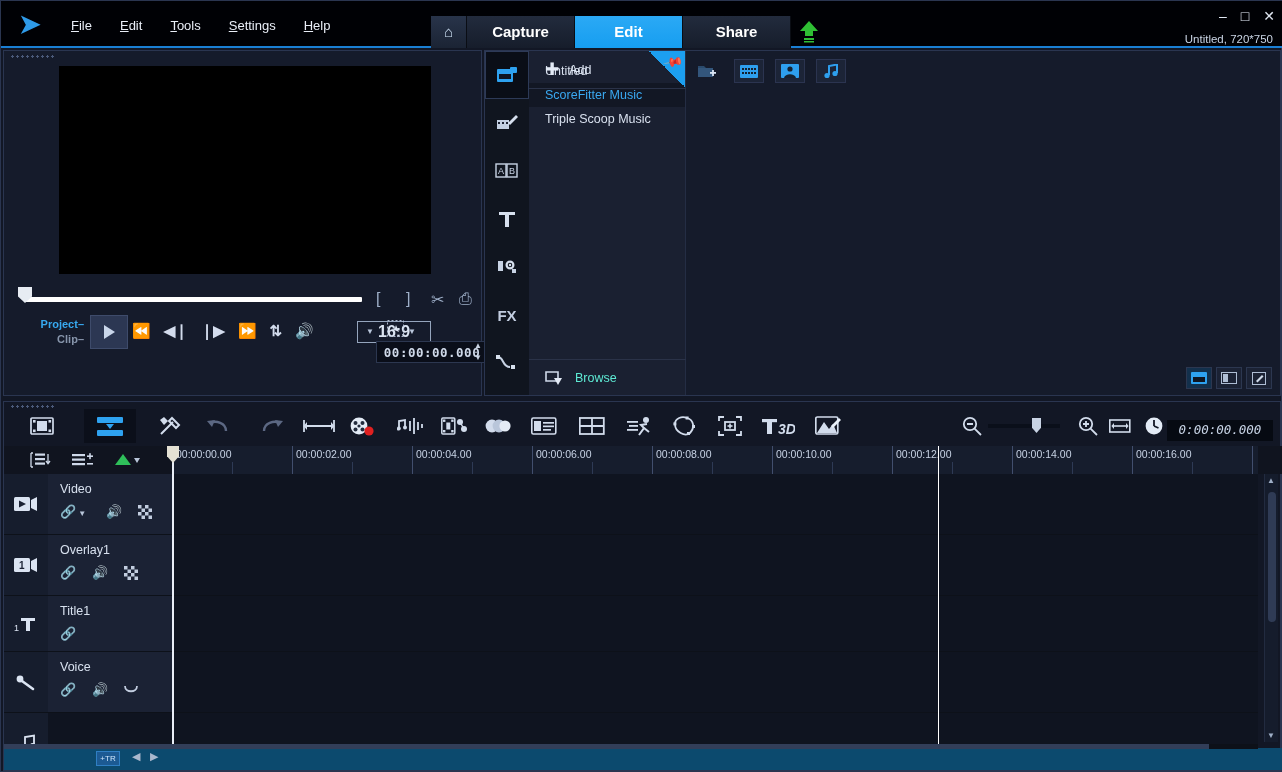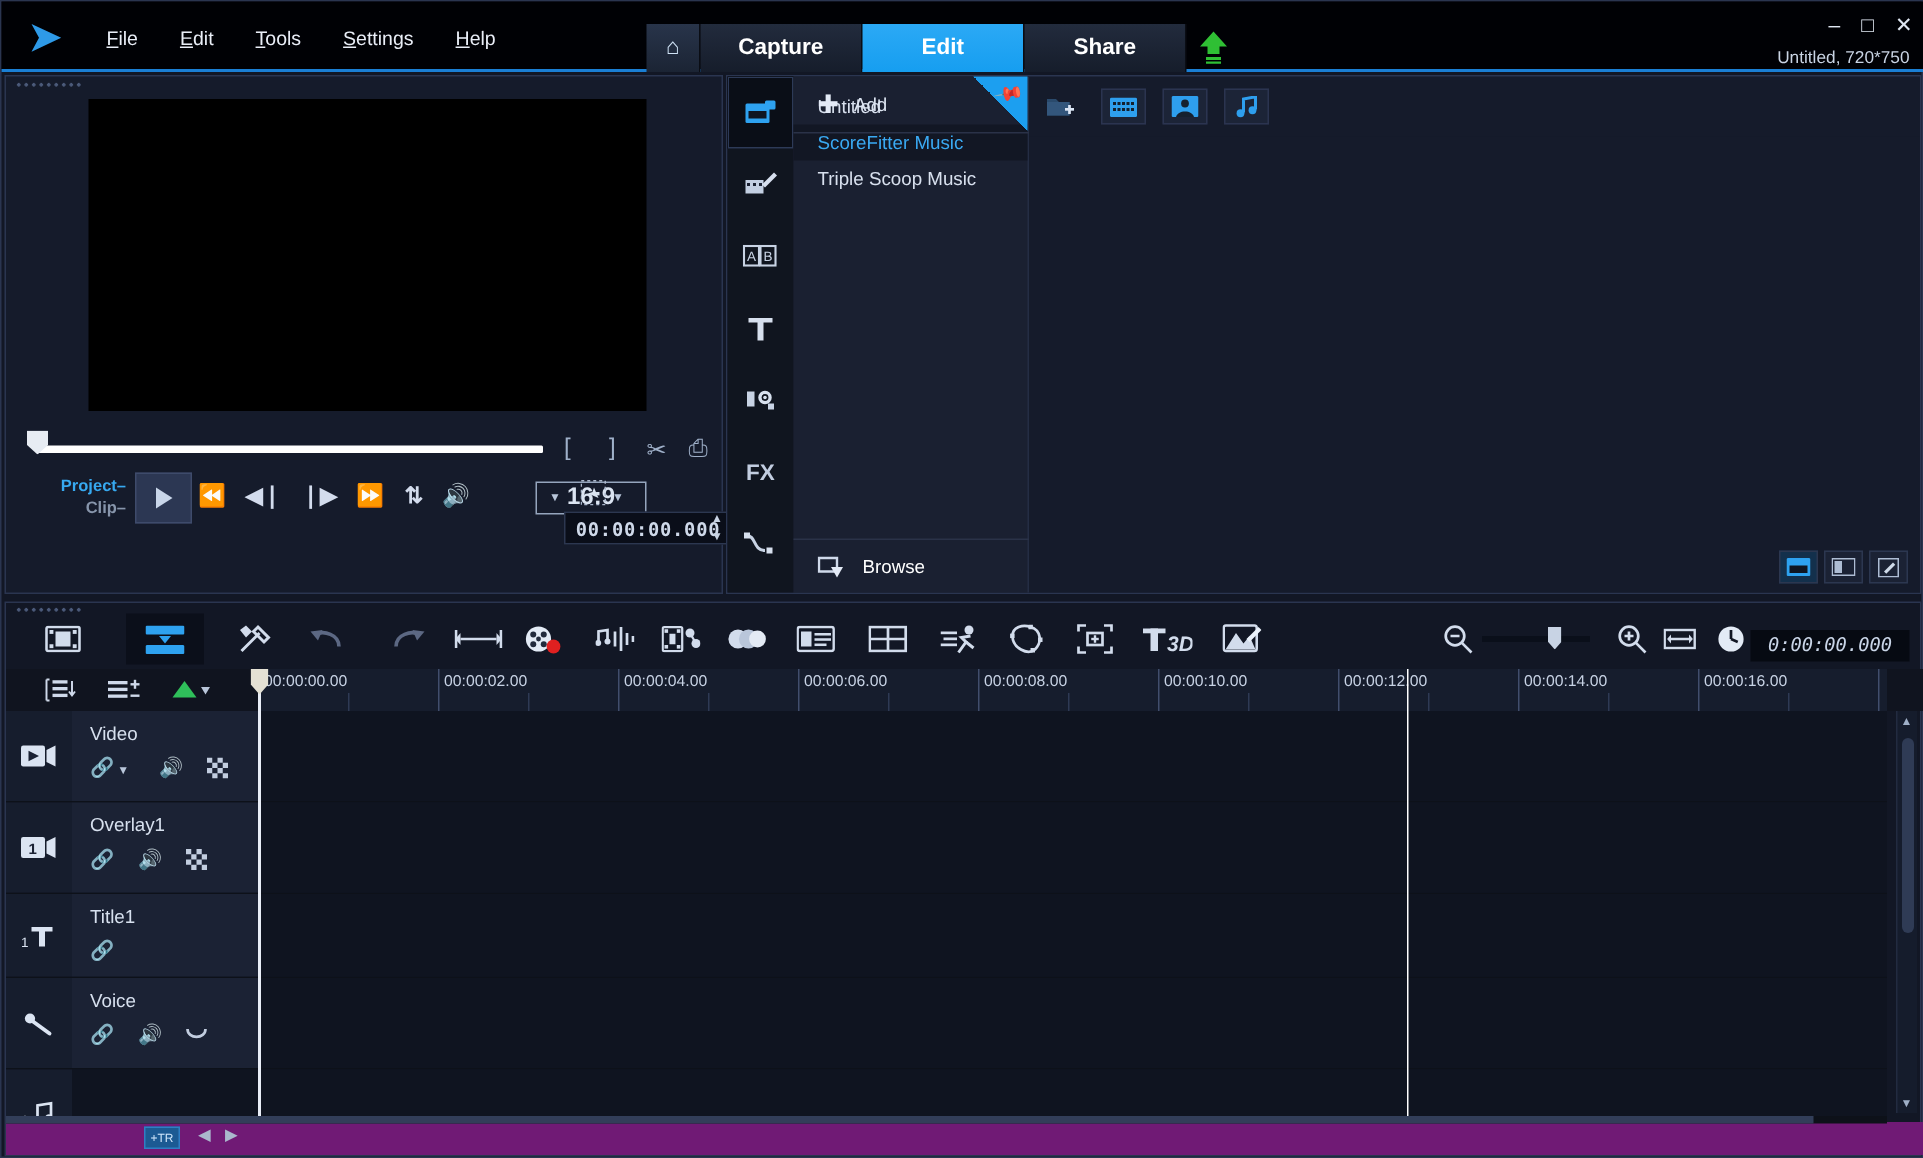--- a/index.html
+++ b/index.html
@@ -166,21 +166,21 @@
   .pin span { position: absolute; right: 4px; top: 4px; color:#fff; font-size: 13px; transform: rotate(35deg); }
   .lib-item {
     height: 24px; line-height: 24px; padding-left: 16px;
     color: #d8e0ee; font-size: 12.5px; cursor: pointer;
   }
   .lib-item.sel { color: #3aa9f2; background: #121724; }
   .lib-browse {
     position: absolute; left: 0; bottom: 0; width: 157px; height: 36px;
     border-top: 1px solid #2a3248;
     display: flex; align-items: center; gap: 10px; padding-left: 16px;
-    color: #ffffff; font-size: 12.5px; cursor: pointer;
+    color: #5eead4; font-size: 12.5px; cursor: pointer;
   }
   .lib-toolbar {
     position: absolute; left: 201px; top: 0; width: 594px; height: 40px;
   }
   .ltb-btn {
     position: absolute; top: 8px; width: 26px; height: 24px;
     display: flex; align-items: center; justify-content: center;
     color: #2e9fee; font-size: 14px; cursor: pointer;
   }
   .lib-content {
@@ -285,21 +285,21 @@
     cursor: pointer; z-index: 5;
   }
   .vscroll {
     position: absolute; right: 2px; top: 72px; width: 14px; height: 268px;
     background: #151c2c; border-left: 1px solid #222b40;
   }
   .vscroll-thumb { position: absolute; left: 3px; top: 18px; width: 8px; height: 130px; background: #2f3b55; border-radius: 4px; }
   .vs-arrow { position: absolute; left: 2px; color: #9fafc7; font-size: 8px; }
   .tl-footer {
     position: absolute; left: 0; bottom: 0; width: 1278px; height: 22px;
-    background: #701a75;
+    background: #0c4a6e;
   }
   .addtrack {
     position: absolute; left: 92px; top: 3px; width: 24px; height: 15px;
     background: #1c5a93; border: 1px solid #2f7fc4; color: #cfe6fb; font-size: 8px;
     display: flex; align-items: center; justify-content: center; cursor: pointer;
   }
   .hscroll-arrow { position: absolute; top: 2px; color: #aab8cd; font-size: 11px; cursor: pointer; }
   .hscroll-bar { position: absolute; left: 0; top: -4px; width: 1254px; height: 5px; background: #0d1119; }
   .hscroll-thumb { position: absolute; left: 0; top: 0; width: 1205px; height: 5px; background: #323e59; }
   svg { display: block; }

